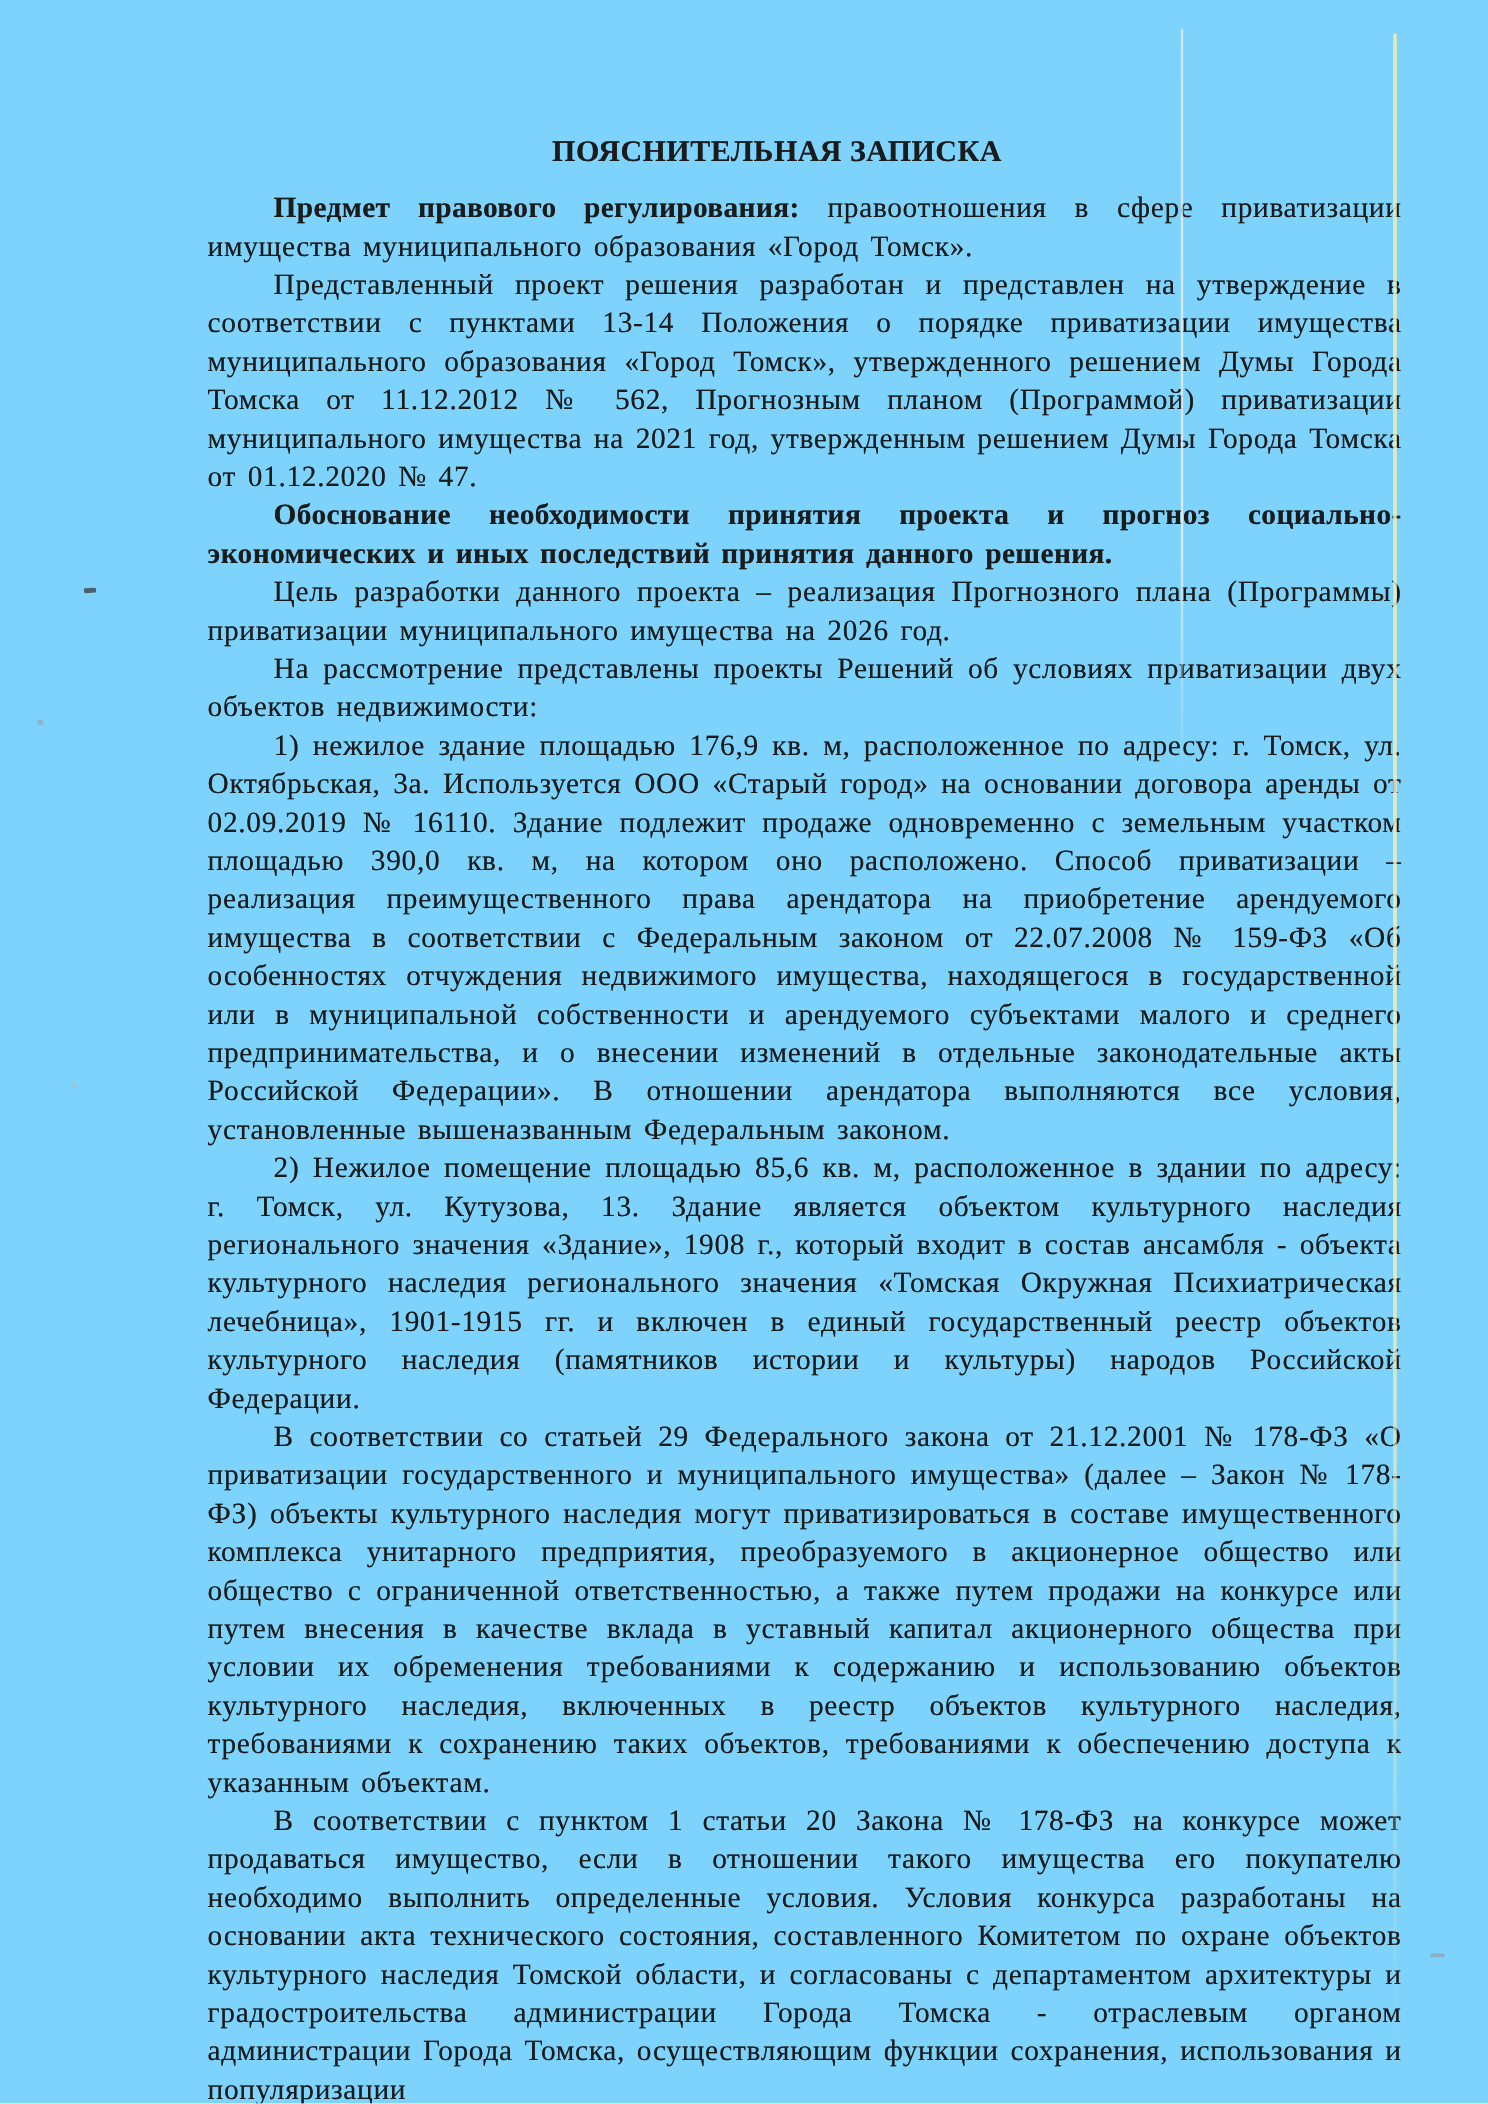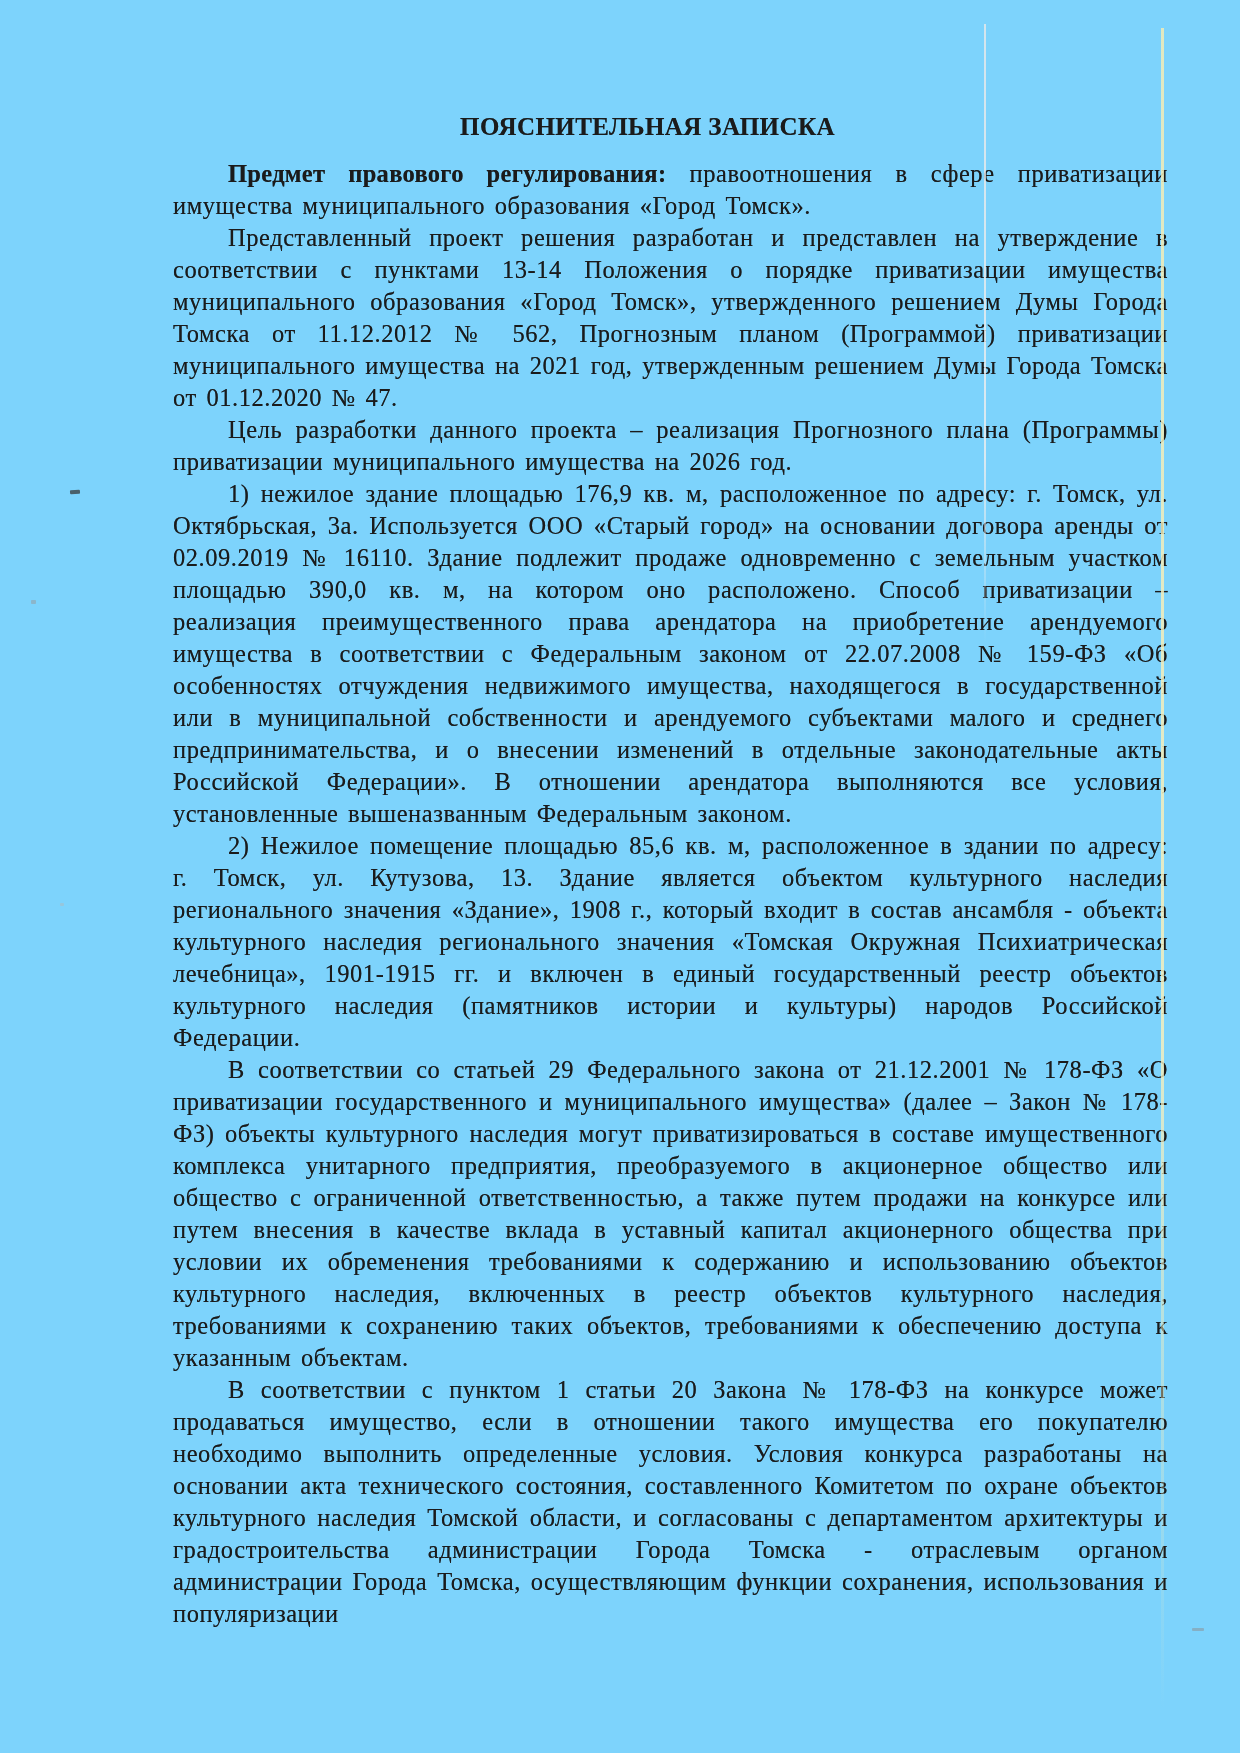--- a/index.html
+++ b/index.html
@@ -86,24 +86,28 @@
     <div class="title">ПОЯСНИТЕЛЬНАЯ ЗАПИСКА</div>
   </div>
 
   <div class="bodytext">
     <p><b>Предмет правового регулирования:</b>
       <span>правоотношения в сфере приватизации имущества муниципального образования «Город Томск».</span></p>
 
     <p><b></b>
       <span>Представленный проект решения разработан и представлен на утверждение в соответствии с пунктами 13-14 Положения о порядке приватизации имущества муниципального образования «Город Томск», утвержденного решением Думы Города Томска от 11.12.2012  № 562, Прогнозным планом (Программой) приватизации муниципального имущества на 2021 год, утвержденным решением Думы Города Томска от 01.12.2020 № 47.</span></p>
 
+    <p><b>Обоснование необходимости принятия проекта и прогноз социально-экономических и иных последствий принятия данного решения.</b>
+      <span></span></p>
 
     <p><b></b>
       <span>Цель разработки данного проекта – реализация Прогнозного плана (Программы) приватизации муниципального имущества на 2026 год.</span></p>
 
+    <p><b></b>
+      <span>На рассмотрение представлены проекты Решений об условиях приватизации двух объектов недвижимости:</span></p>
 
     <p><b></b>
       <span>1) нежилое здание площадью 176,9 кв. м, расположенное по адресу: г. Томск, ул. Октябрьская, 3а. Используется ООО «Старый город» на основании договора аренды от 02.09.2019 № 16110. Здание подлежит продаже одновременно с земельным участком площадью 390,0 кв. м, на котором оно расположено. Способ приватизации – реализация преимущественного права арендатора на приобретение арендуемого имущества в соответствии с Федеральным законом от 22.07.2008 № 159-ФЗ «Об особенностях отчуждения недвижимого имущества, находящегося в государственной или в муниципальной собственности и арендуемого субъектами малого и среднего предпринимательства, и о внесении изменений в отдельные законодательные акты Российской Федерации». В отношении арендатора выполняются все условия, установленные вышеназванным Федеральным законом.</span></p>
 
     <p><b></b>
       <span>2) Нежилое помещение площадью 85,6 кв. м, расположенное в здании по адресу: г. Томск, ул. Кутузова, 13. Здание является объектом культурного наследия регионального значения «Здание», 1908 г., который входит в состав ансамбля - объекта культурного наследия регионального значения «Томская Окружная Психиатрическая лечебница», 1901-1915 гг. и включен в единый государственный реестр объектов культурного наследия (памятников истории и культуры) народов Российской Федерации.</span></p>
 
     <p><b></b>
       <span>В соответствии со статьей 29 Федерального закона от 21.12.2001 № 178-ФЗ «О приватизации государственного и муниципального имущества» (далее – Закон № 178-ФЗ) объекты культурного наследия могут приватизироваться в составе имущественного комплекса унитарного предприятия, преобразуемого в акционерное общество или общество с ограниченной ответственностью, а также путем продажи на конкурсе или путем внесения в качестве вклада в уставный капитал акционерного общества при условии их обременения требованиями к содержанию и использованию объектов культурного наследия, включенных в реестр объектов культурного наследия, требованиями к сохранению таких объектов, требованиями к обеспечению доступа к указанным объектам.</span></p>
 

